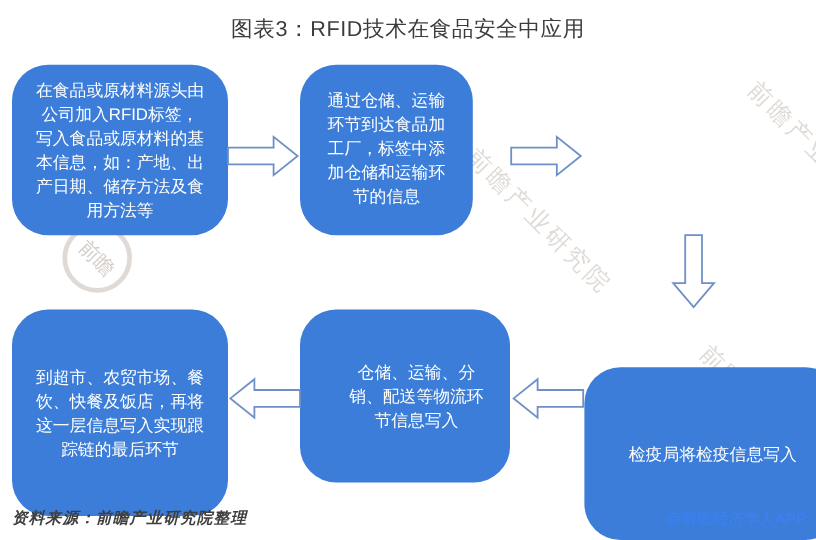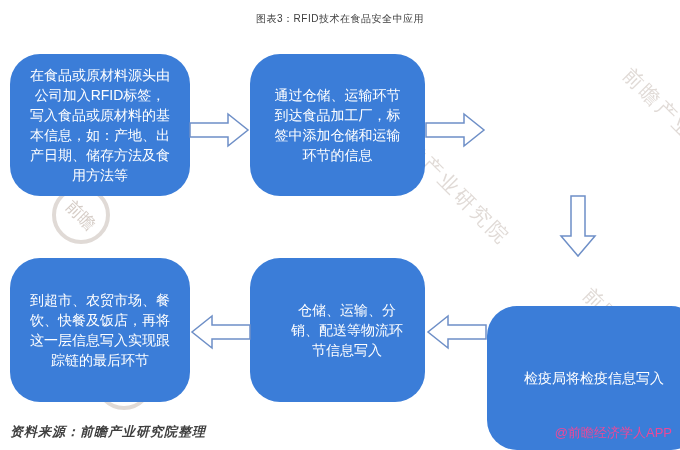--- a/index.html
+++ b/index.html
@@ -3,49 +3,49 @@
 <meta charset="utf-8">
 <style>
   * { margin:0; padding:0; box-sizing:border-box; }
   body { background:#fff; }
   .stage {
     position:relative; width:680px; height:450px; background:#ffffff;
     font-family:"Liberation Sans", sans-serif; overflow:hidden;
   }
   .title {
     position:absolute; top:12px; left:0; right:0; text-align:center;
-    font-size:10px; color:#3c3c3c; letter-spacing:0.5px;
+    font-size:18px; color:#3c3c3c; letter-spacing:0.5px;
   }
   .box {
     position:absolute; background:#3b7dd8; border-radius:30px; color:#ffffff;
     font-size:14px; line-height:1.44; display:flex; align-items:center;
     padding:10px 20px;
   }
   .box span { display:block; width:100%; }
   .box--left span { text-align:center; }
   .box--center span { text-align:center; }
   #b1 { left:10px;  top:54px;  width:180px; height:142px; }
-  #b2 { left:250px; top:54px;  width:175px; height:142px; }
+  #b2 { left:250px; top:54px;  width:144px; height:142px;font-family:Liberation Mono, monospace; }
   #b3 { left:487px; top:54px;  width:180px; height:142px; }
-  #b4 { left:10px;  top:258px; width:180px; height:144px; }
+  #b4 { left:10px;  top:258px; width:180px; height:172px; }
   #b5 { left:250px; top:258px; width:175px; height:144px;padding-left:39px; }
   #b6 { left:487px; top:258px; width:214px; height:144px;margin-top:48px; }
   .arrow { position:absolute; }
   #ar1 { left:189px; top:112px; width:62px; height:36px; }
   #ar2 { left:424px; top:112px; width:64px; height:36px; }
   #adown { left:558px; top:195px; width:40px; height:64px; }
   #al1 { left:189px; top:314px; width:62px; height:36px; }
   #al2 { left:424px; top:314px; width:64px; height:36px; }
   .footer-source {
     position:absolute; left:10px; top:423px; font-size:13px; color:#3f3f3f;
     font-style:italic; font-weight:bold; font-family:Liberation Serif, serif;
     letter-spacing:1px;
   }
   .footer-brand {
-    position:absolute; right:8px; top:424px; font-size:13px; color:#ec4899;
+    position:absolute; right:8px; top:424px; font-size:13px; color:#3b82f6;
   }
   .wm-text {
     position:absolute; transform:rotate(45deg); transform-origin:left top;
     color:rgba(178,163,152,0.40); font-size:20px; letter-spacing:3px;
     white-space:nowrap; pointer-events:none;
   }
   #wm1 { left:402px; top:118px; }
   #wm2 { left:636px; top:62px; }
   #wm3 { left:596px; top:282px; }
   .wm-circle {

